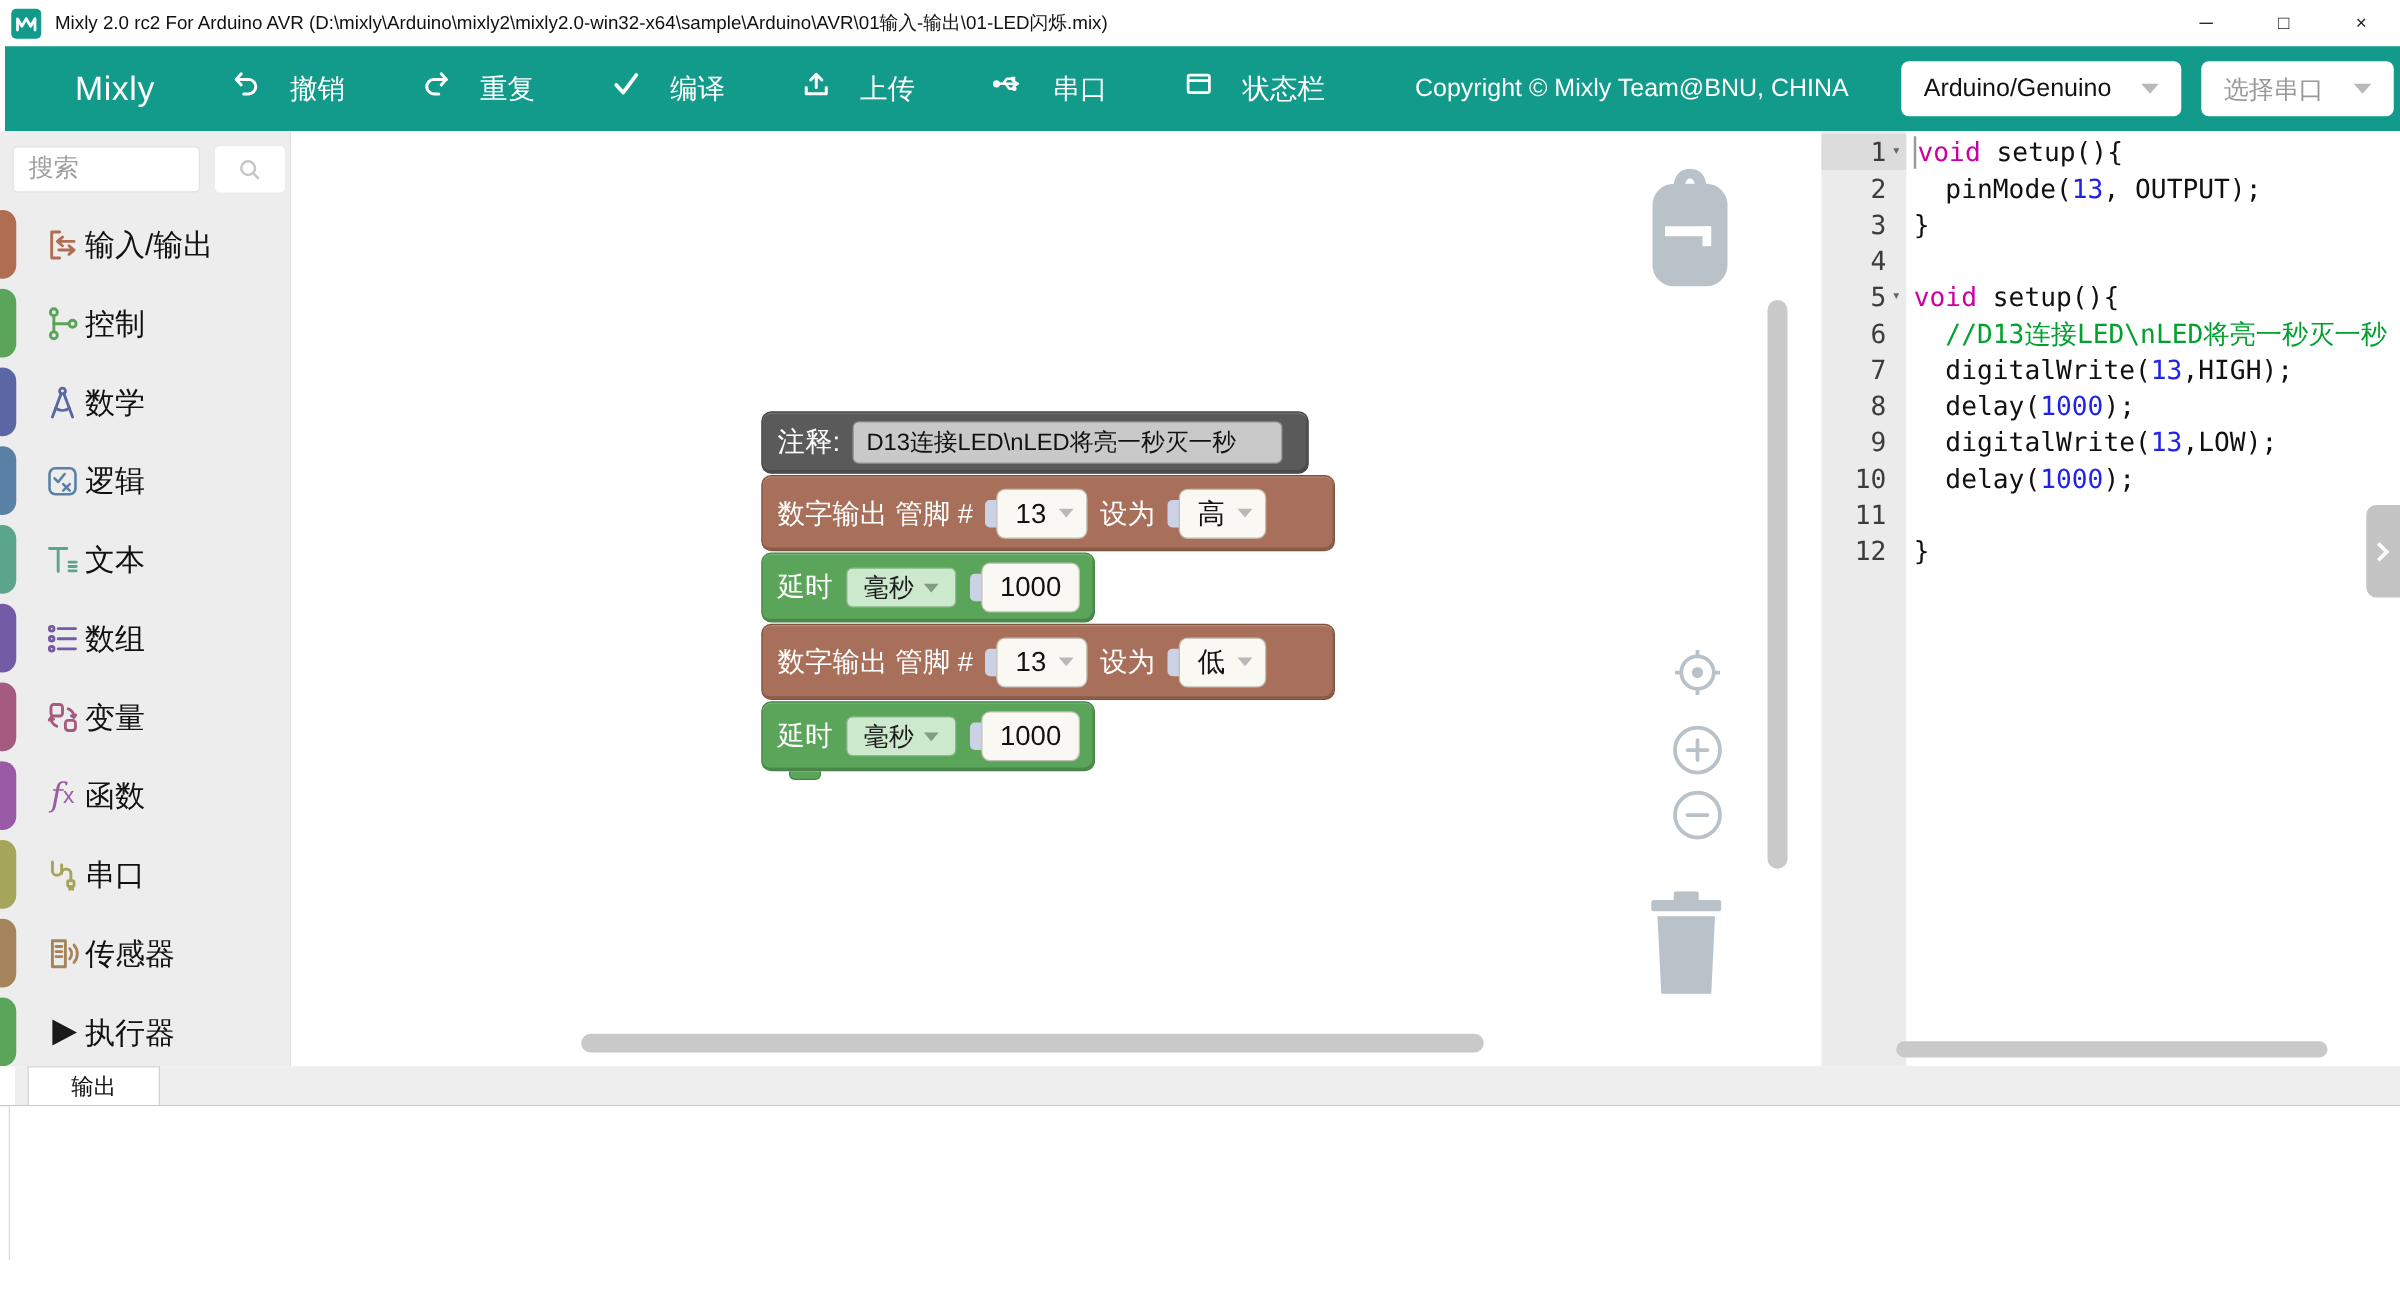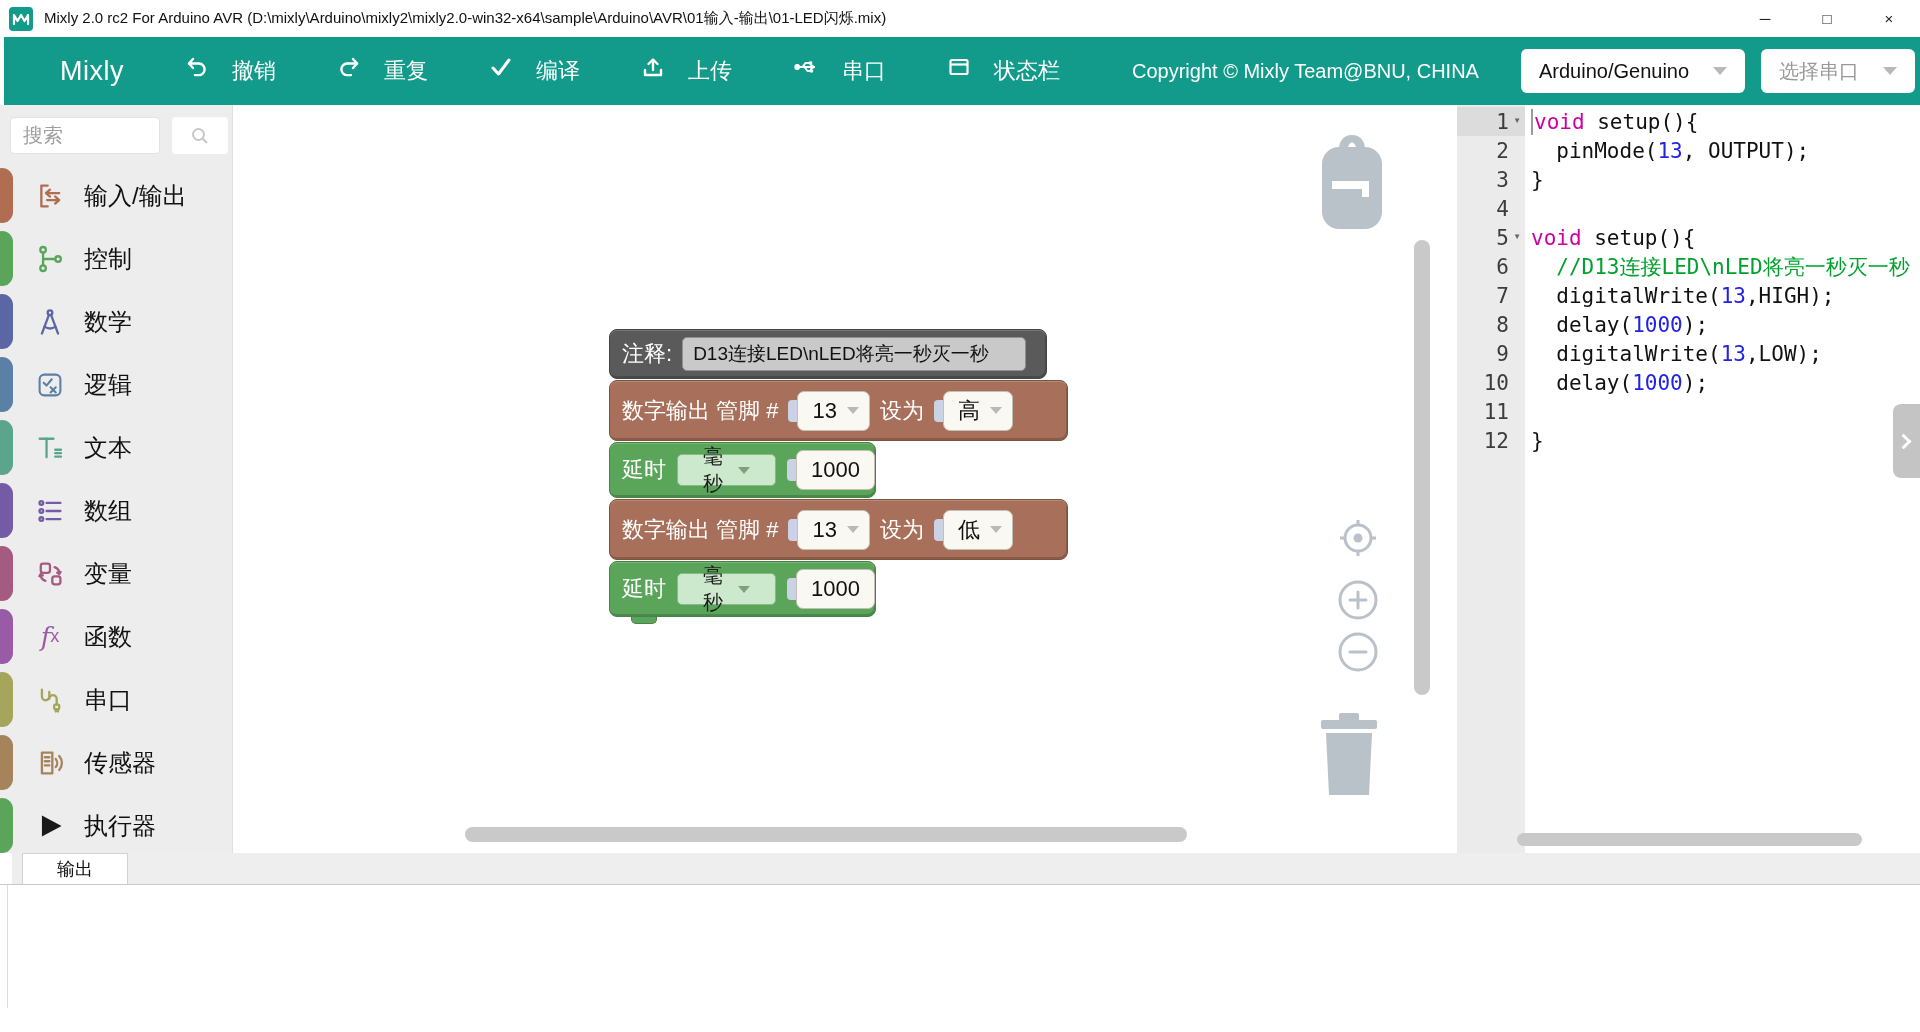--- a/index.html
+++ b/index.html
@@ -37,41 +37,41 @@
   .search-row { display:flex; align-items:center; padding:12px 0 10px 10px; gap:12px; }
   .search-input { width:150px; height:37px; border:1px solid #e2e2e2; border-radius:4px;
     background:#fff; font-size:20px; padding:0 12px; outline:none; color:#333;
     font-family:"Liberation Sans", sans-serif; }
   .search-input::placeholder { color:#9e9e9e; }
   .search-btn { width:56px; height:37px; background:#fff; border-radius:4px;
     display:flex; align-items:center; justify-content:center; }
   .cat-item { position:relative; height:63px; display:flex; align-items:center; cursor:pointer; }
   .cat-pill { position:absolute; left:-9px; top:4px; width:22px; height:55px; border-radius:11px; }
   .cat-icon { margin-left:34px; width:32px; height:32px; display:flex; align-items:center; justify-content:center; }
-  .cat-label { margin-left:18px; font-size:24px; color:#111; }
+  .cat-label { margin-left:2px; font-size:24px; color:#111; }
   .fx-glyph { font-family:"DejaVu Serif", serif; font-style:italic; font-size:26px; line-height:1; }
   
   .canvas { position:absolute; left:233px; top:105px; width:1224px; height:748px; background:#fff; overflow:hidden; }
   .block { position:absolute; display:flex; align-items:center; border-radius:8px;
     box-shadow: inset 0 1px 0 rgba(255,255,255,.18), inset -1px -2px 0 rgba(0,0,0,.18); }
   .blk-gray  { background:var(--block-comment); border:1px solid #454545; }
   .blk-brown { background:var(--block-io); border:1px solid #7d5340; }
   .blk-green { background:var(--block-green); border:1px solid #478247; }
   .blk-label { color:#fff; font-size:22px; white-space:nowrap; }
   .comment-field { margin-left:10px; width:344px; height:34px; background:#c9c9c9; border:1px solid #909090;
     border-radius:5px; font-size:19px; color:#111; display:flex; align-items:center; padding:0 10px;
     overflow:hidden; white-space:nowrap; }
   .socket { display:flex; align-items:center; }
   .socket-nub { width:11px; height:22px; background:#ccd2e6; border-radius:4px 0 0 4px; margin-right:-2px; }
   .val-field { height:40px; background:#faf8f2; border:1px solid #c2bfb4; border-radius:7px;
     display:flex; align-items:center; padding:0 10px 0 14px; font-size:22px; color:#111; }
   .field-arrow { width:0; height:0; border-left:6px solid transparent; border-right:6px solid transparent;
     border-top:7px solid #b9b9b9; margin-left:10px; }
   .unit-field { height:32px; background:#cde9cd; border:1px solid #86bb86; border-radius:5px;
-    display:flex; align-items:center; padding:0 25px; font-size:20px; color:#1c1c1c; }
+    display:flex; align-items:center; padding:0 13px; font-size:20px; color:#1c1c1c; }
   .unit-field .field-arrow { border-top-color:#7f9f7f; margin-left:8px; }
   .bump { position:absolute; width:26px; height:7px; background:var(--block-green);
     border:1px solid #478247; border-top:none; border-radius:0 0 5px 5px; }
   .widget { position:absolute; }
   .zoom-circle { position:absolute; width:42px; height:42px; }
   .hscroll { position:absolute; background:#c9c9c9; border-radius:8px; }
   .vscroll { position:absolute; background:#c9c9c9; border-radius:8px; }
   
   .code-panel { position:absolute; left:1457px; top:105px; width:463px; height:748px; background:#fff; overflow:hidden; }
   .gutter-bg { position:absolute; left:0; top:0; bottom:0; width:68px; background:#ebebeb; }

